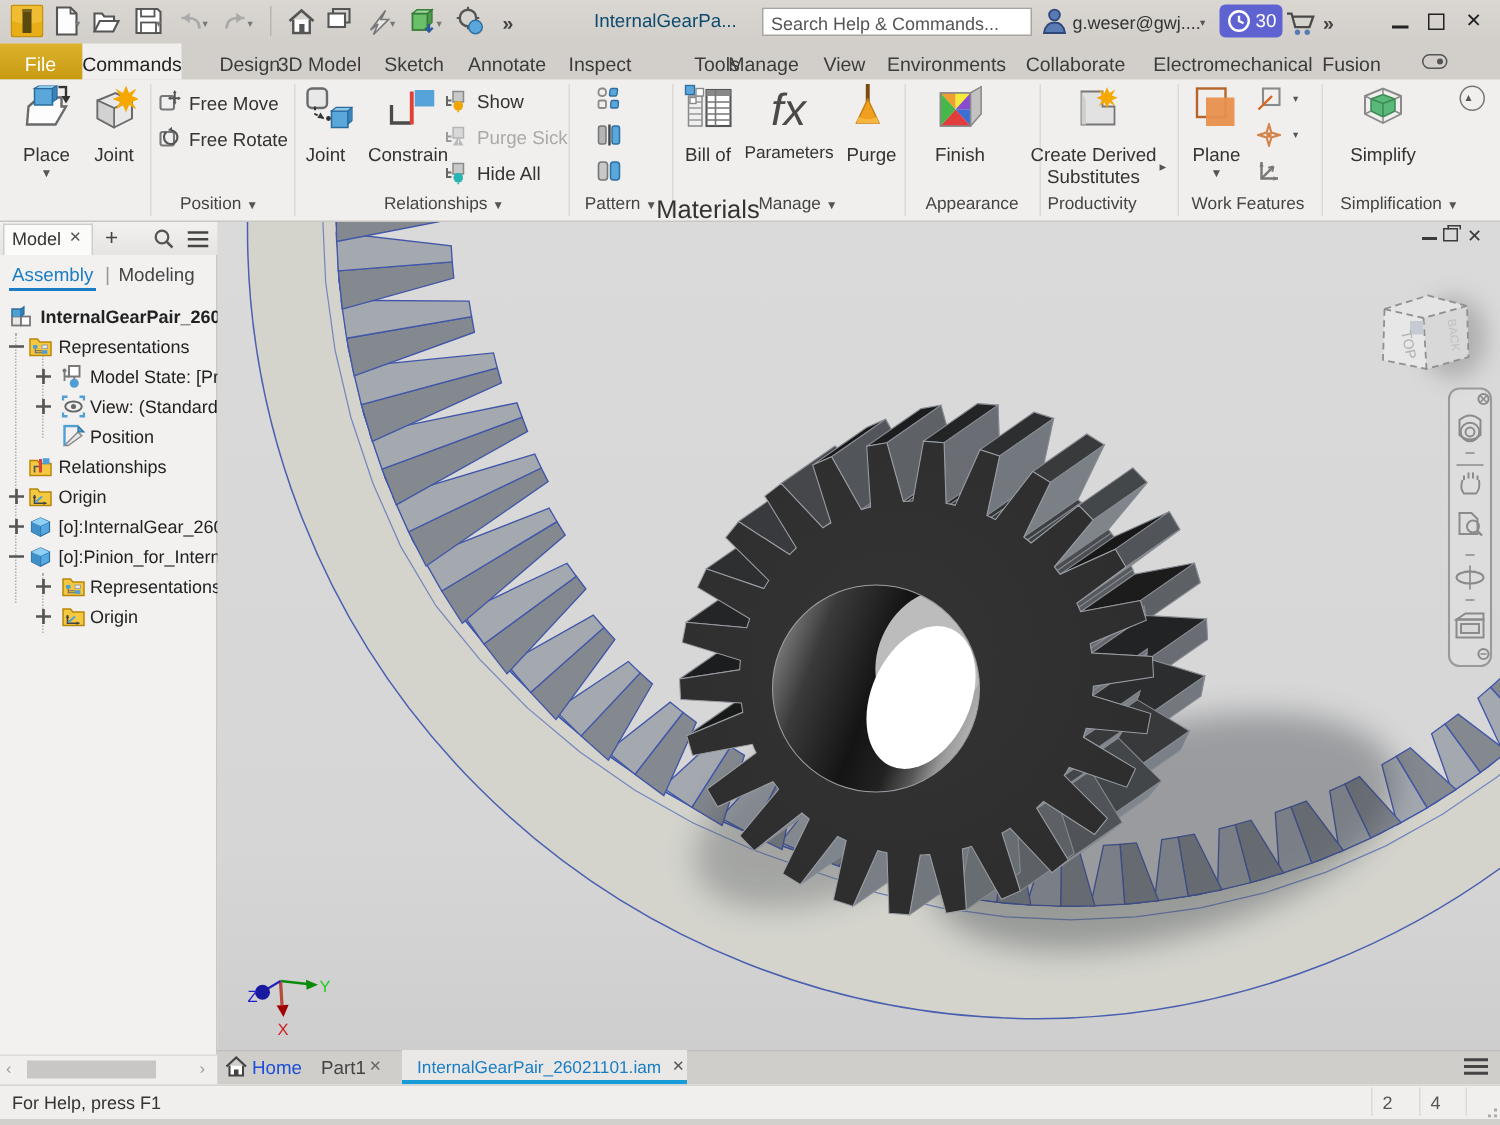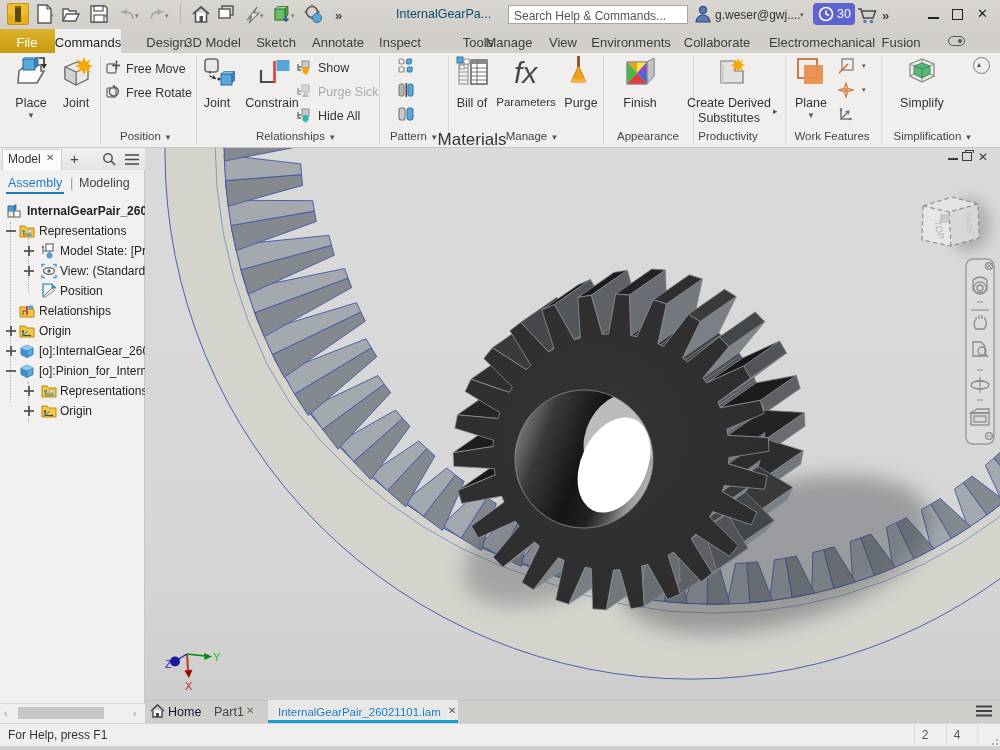--- a/index.html
+++ b/index.html
@@ -735,21 +735,21 @@
     <div class="" style="position:absolute;left:0px;top:703px;width:145px;height:20px;background:#f0efee;border-top:1px solid #dddbd8;"></div>
     <div style="position:absolute;left:4px;top:707px;font-size:11px;color:#999;white-space:nowrap;">‹</div>
     <div style="position:absolute;left:133px;top:707px;font-size:11px;color:#999;white-space:nowrap;">›</div>
     <div class="" style="position:absolute;left:18px;top:707px;width:86px;height:12px;background:#c9c7c5;"></div>
     <div class="" style="position:absolute;left:145px;top:700px;width:855px;height:23px;background:#d0cecb;border-top:1px solid #c2c0bd;"></div>
     <svg style="position:absolute;left:150px;top:704px;" width="15" height="14" viewBox="0 0 15 14">
       <path d="M1 7 L7.5 1 L14 7" fill="none" stroke="#444" stroke-width="1.5"></path>
       <path d="M3 6.5 L3 13 L12 13 L12 6.5" fill="#fff" stroke="#444" stroke-width="1.4"></path>
       <rect x="6" y="9" width="3" height="4" fill="#444"></rect>
     </svg>
-    <div style="position:absolute;left:168px;top:705px;font-size:12.5px;color:#0f172a;white-space:nowrap;">Home</div>
+    <div style="position:absolute;left:168px;top:705px;font-size:12.5px;color:#1d4ed8;white-space:nowrap;">Home</div>
     <div style="position:absolute;left:214px;top:705px;font-size:12.5px;color:#444;white-space:nowrap;">Part1</div>
     <div style="position:absolute;left:246px;top:705px;font-size:10px;color:#666;white-space:nowrap;">✕</div>
     <div class="" style="position:absolute;left:268px;top:700px;width:190px;height:23px;background:#e9e8e6;"></div>
     <div style="position:absolute;left:278px;top:706px;font-size:11.5px;color:#1a7dc4;white-space:nowrap;">InternalGearPair_26021101.iam</div>
     <div style="position:absolute;left:448px;top:705px;font-size:10px;color:#555;white-space:nowrap;">✕</div>
     <div class="" style="position:absolute;left:268px;top:720px;width:190px;height:3px;background:#189cd8;"></div>
     <svg style="position:absolute;left:976px;top:704px;" width="16" height="14" viewBox="0 0 16 14">
       <path d="M0 2.5 h16 M0 7 h16 M0 11.5 h16" stroke="#444" stroke-width="2"></path>
     </svg>
     <div class="" style="position:absolute;left:0px;top:723px;width:1000px;height:23px;background:#f0efed;border-top:1px solid #d8d6d3;"></div>

